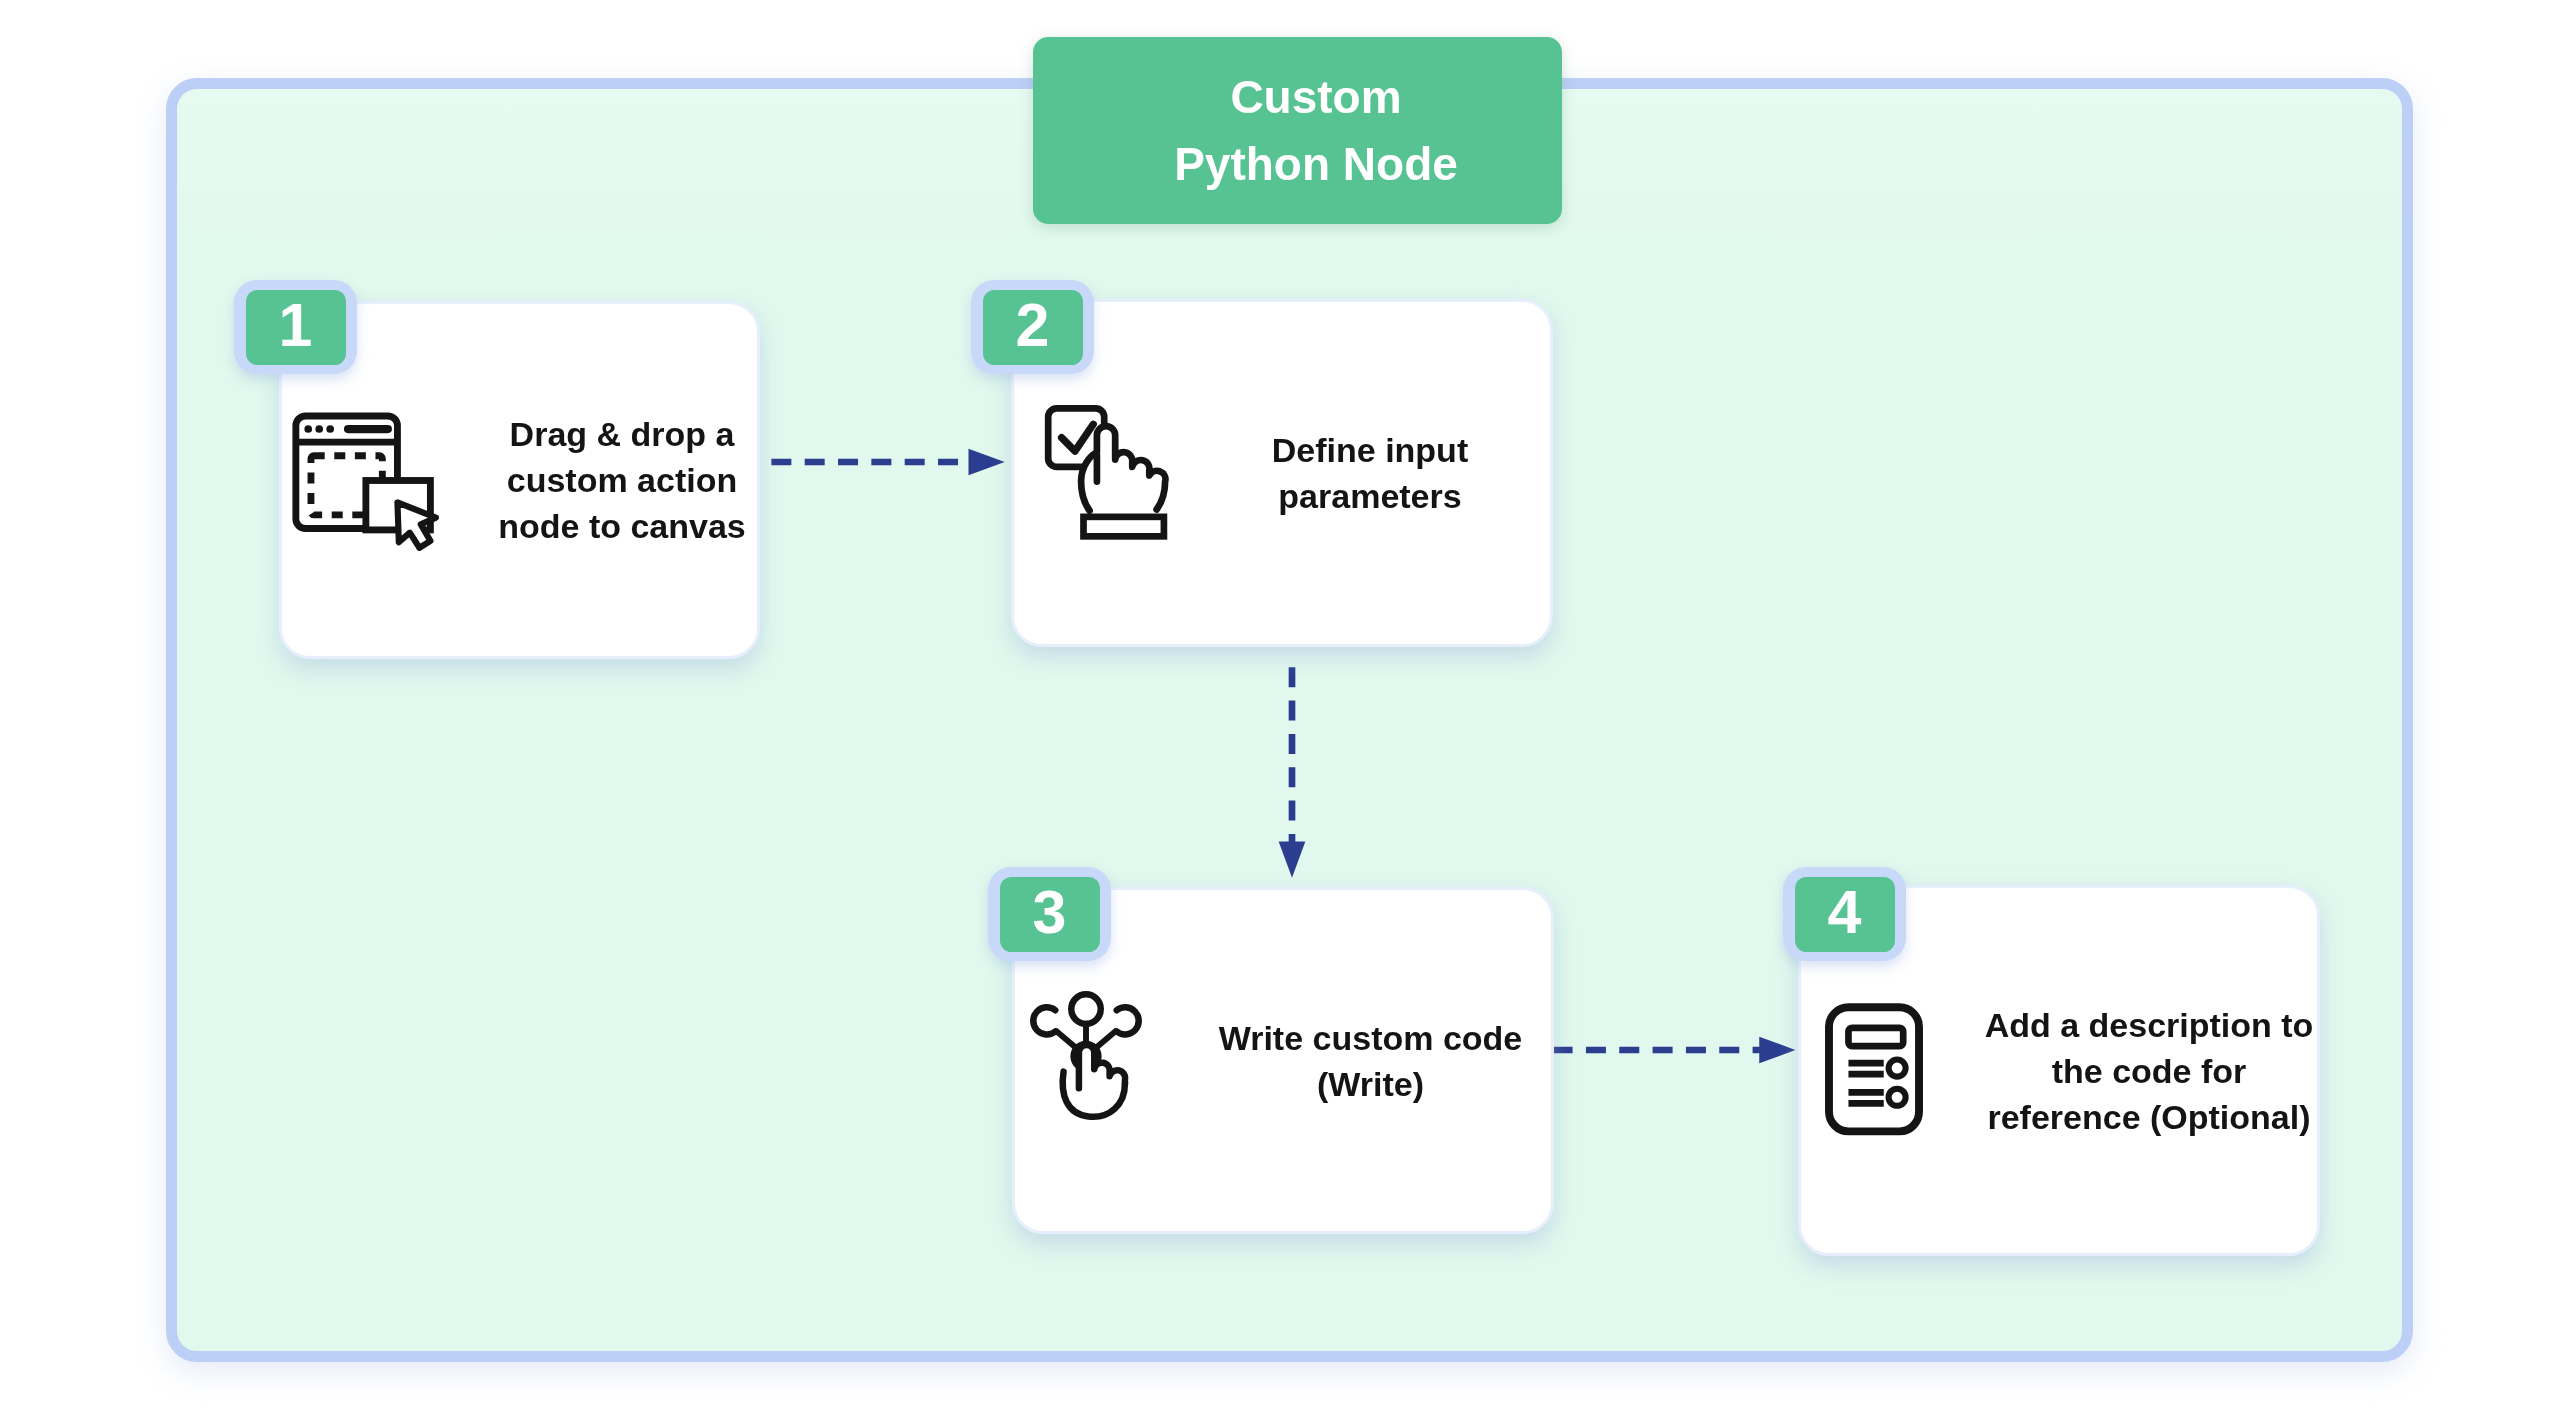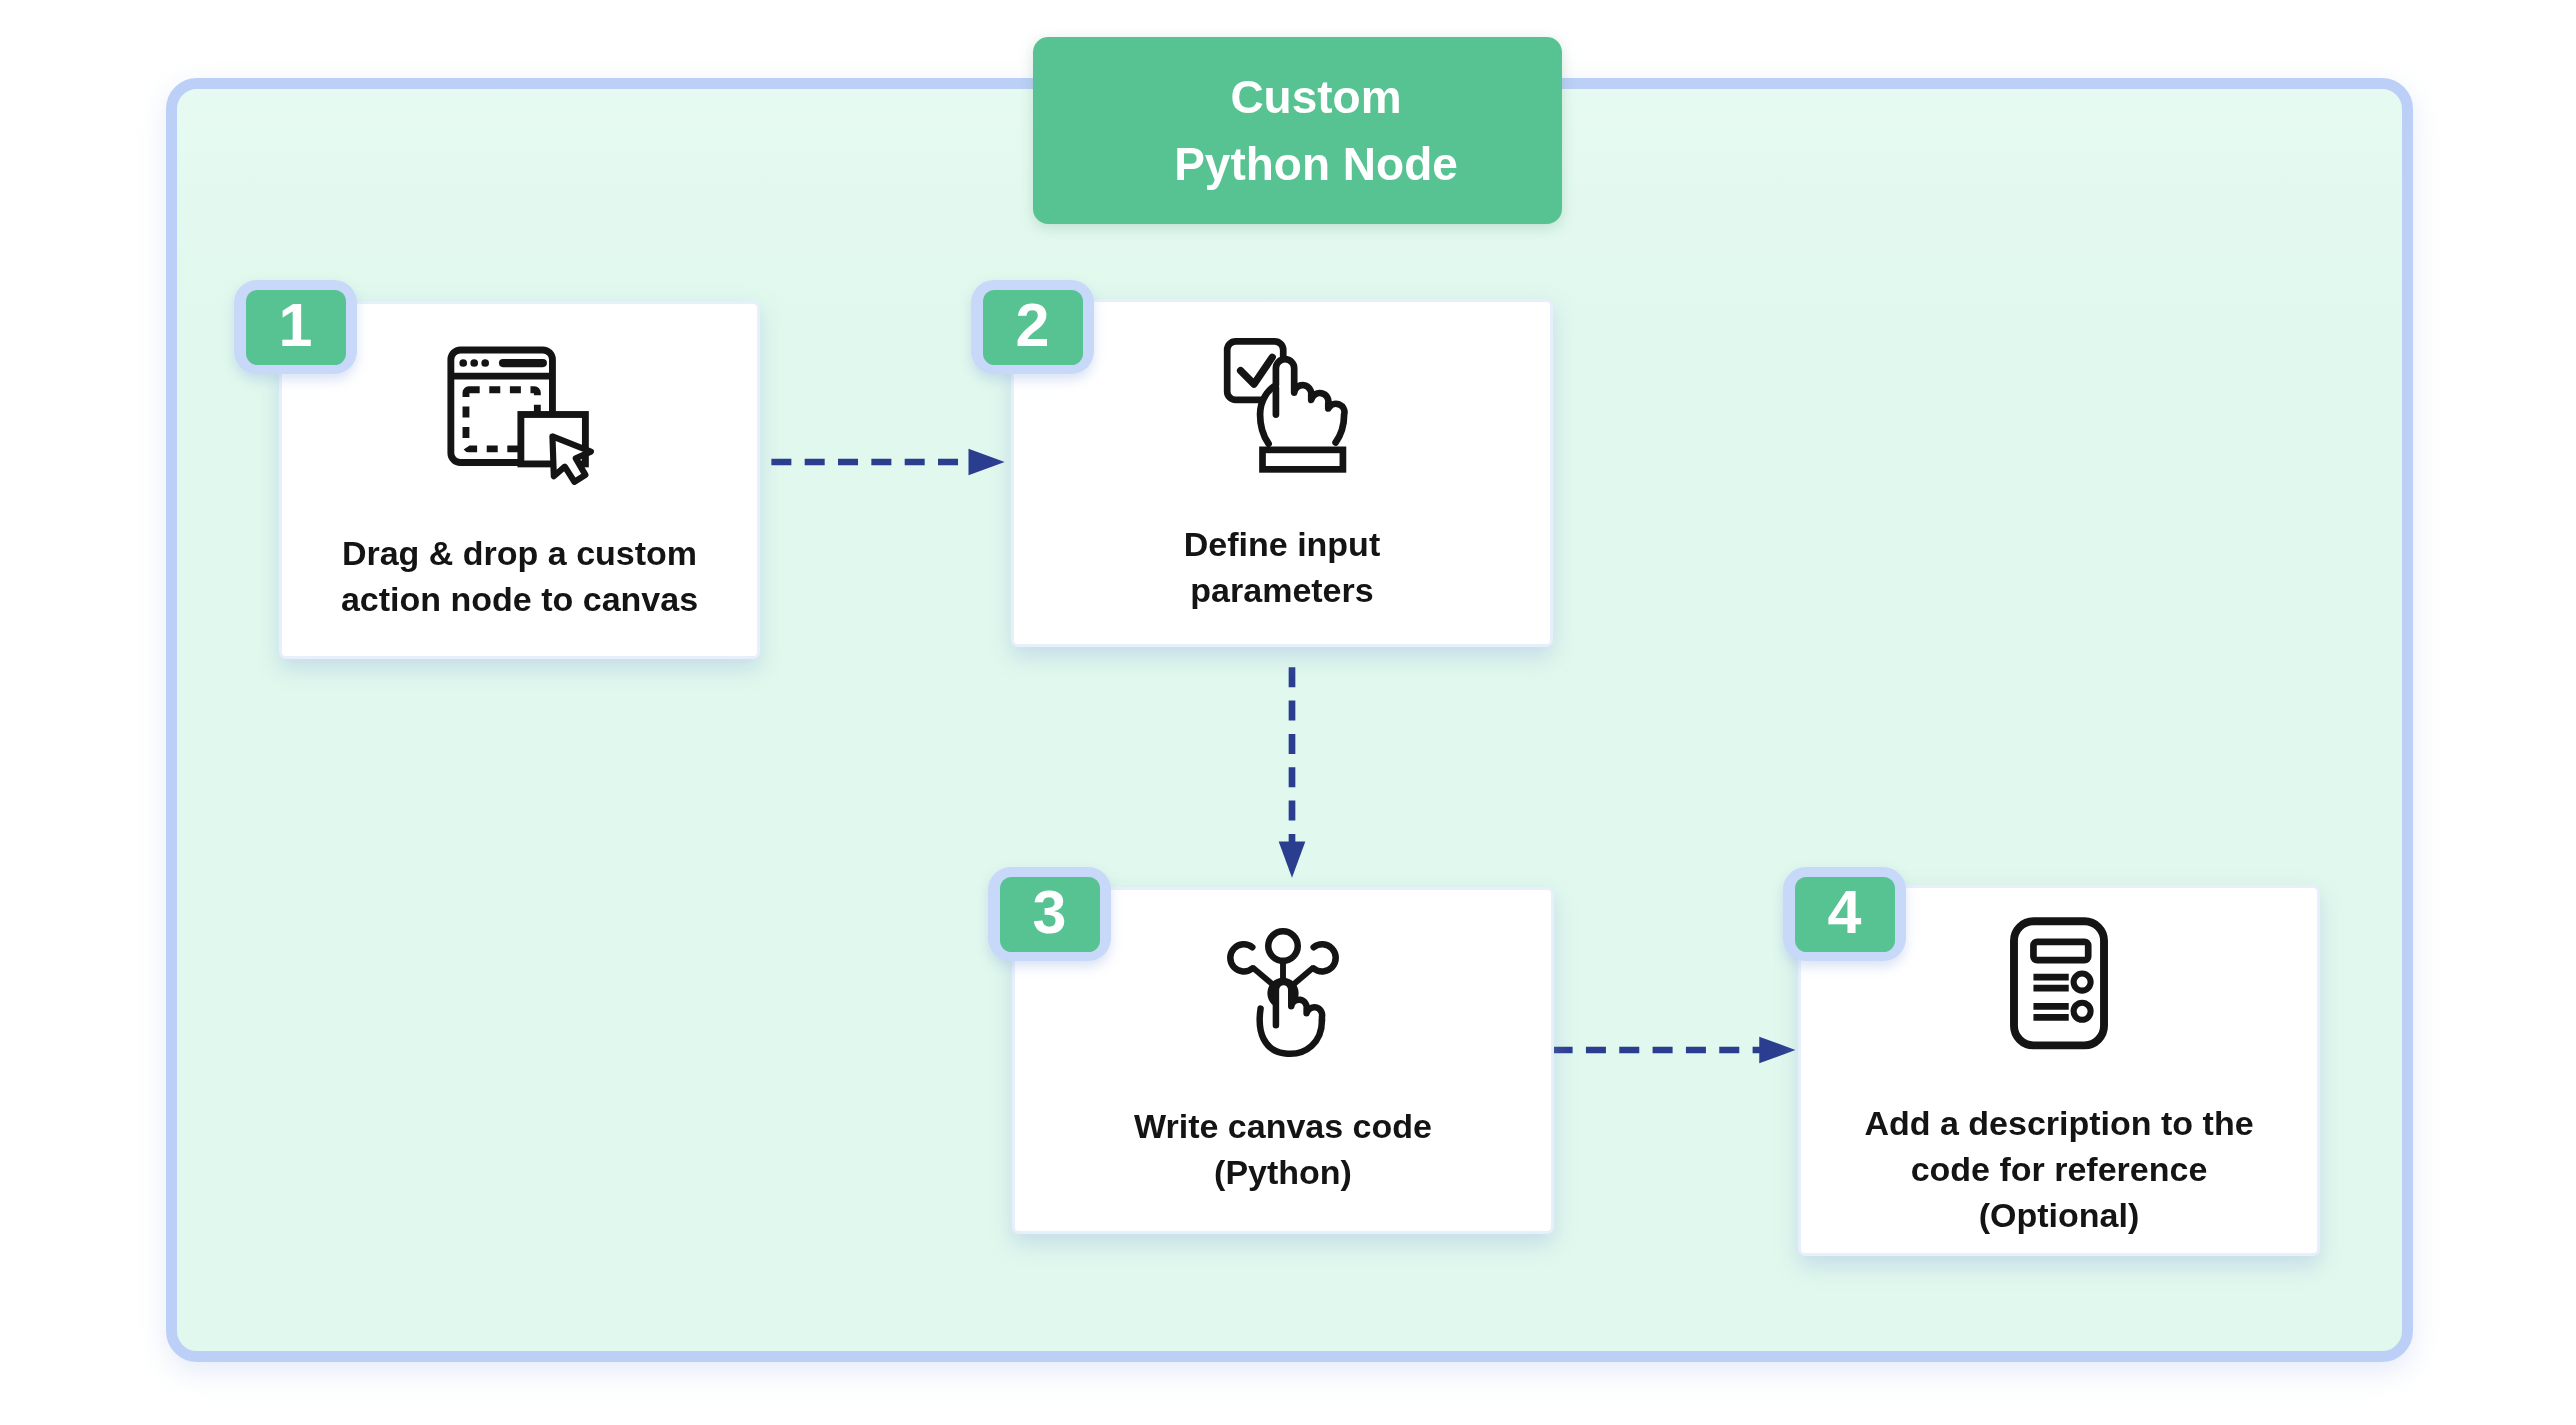--- a/index.html
+++ b/index.html
@@ -48,24 +48,24 @@
     z-index: 5;
     padding-left: 37px;
   }
 
   
   .card {
     position: absolute;
     box-sizing: border-box;
     background: #ffffff;
     border: 3.8px solid var(--card-border);
-    border-radius: 7px;
+    border-radius: 31px;
     box-shadow: 0 9.6px 21px rgba(148,172,220,0.35);
     display: flex;
-    flex-direction: column;
+    flex-direction: row;
     align-items: center;
     justify-content: center;
     z-index: 3;
   }
   .card1 { left: 279px;  top: 301px; width: 481px; height: 358px; gap: 40px; }
   .card2 { left: 1011px; top: 299px; width: 542px; height: 348px; gap: 42px; }
   .card3 { left: 1012px; top: 887px; width: 542px; height: 347px; gap: 33px; }
   .card4 { left: 1798px; top: 885px; width: 522px; height: 371px; gap: 34px; }
 
   .card .label {
@@ -168,21 +168,21 @@
         <path d="M34 18 A11.5 11.5 0 1 0 34 36" stroke="currentColor" stroke-width="5.5" stroke-linecap="round"></path>
         <path d="M86 18 A11.5 11.5 0 1 1 86 36" stroke="currentColor" stroke-width="5.5" stroke-linecap="round"></path>
         <line x1="34" y1="35" x2="53" y2="51" stroke="currentColor" stroke-width="5"></line>
         <line x1="60" y1="30" x2="60" y2="45" stroke="currentColor" stroke-width="5"></line>
         <line x1="86" y1="35" x2="67" y2="51" stroke="currentColor" stroke-width="5"></line>
         <circle cx="60" cy="57" r="10.5" stroke="currentColor" stroke-width="5.5"></circle>
         <path d="M54 84 L54 54 A6.5 6.5 0 0 1 67 54 L67 68 A6.5 6.5 0 0 1 80 70 L80 74 A6.5 6.5 0 0 1 93 77 L93 80" fill="#ffffff" stroke="currentColor" stroke-width="5.5" stroke-linecap="round" stroke-linejoin="round"></path>
         <path d="M41 70 C38 90 44 106 62 108 C80 110 93 98 93 80" stroke="currentColor" stroke-width="5.5" stroke-linecap="round" fill="none"></path>
       </svg>
     </div>
-    <div class="label">Write canvas code (Python)</div>
+    <div class="label">Write custom code (Write)</div>
   </div>
 
   <div class="card card4">
     <div class="icon">
       <svg width="146" height="163" viewBox="0 0 120 112" fill="none" xmlns="http://www.w3.org/2000/svg">
         <rect x="23" y="4" width="74" height="102" rx="16" stroke="currentColor" stroke-width="6.5"></rect>
         <rect x="39" y="21" width="45" height="15" rx="3" stroke="currentColor" stroke-width="5.5"></rect>
         <line x1="39" y1="50" x2="68" y2="50" stroke="currentColor" stroke-width="5.5"></line>
         <line x1="39" y1="59" x2="68" y2="59" stroke="currentColor" stroke-width="5.5"></line>
         <circle cx="79" cy="54" r="7" stroke="currentColor" stroke-width="5"></circle>

